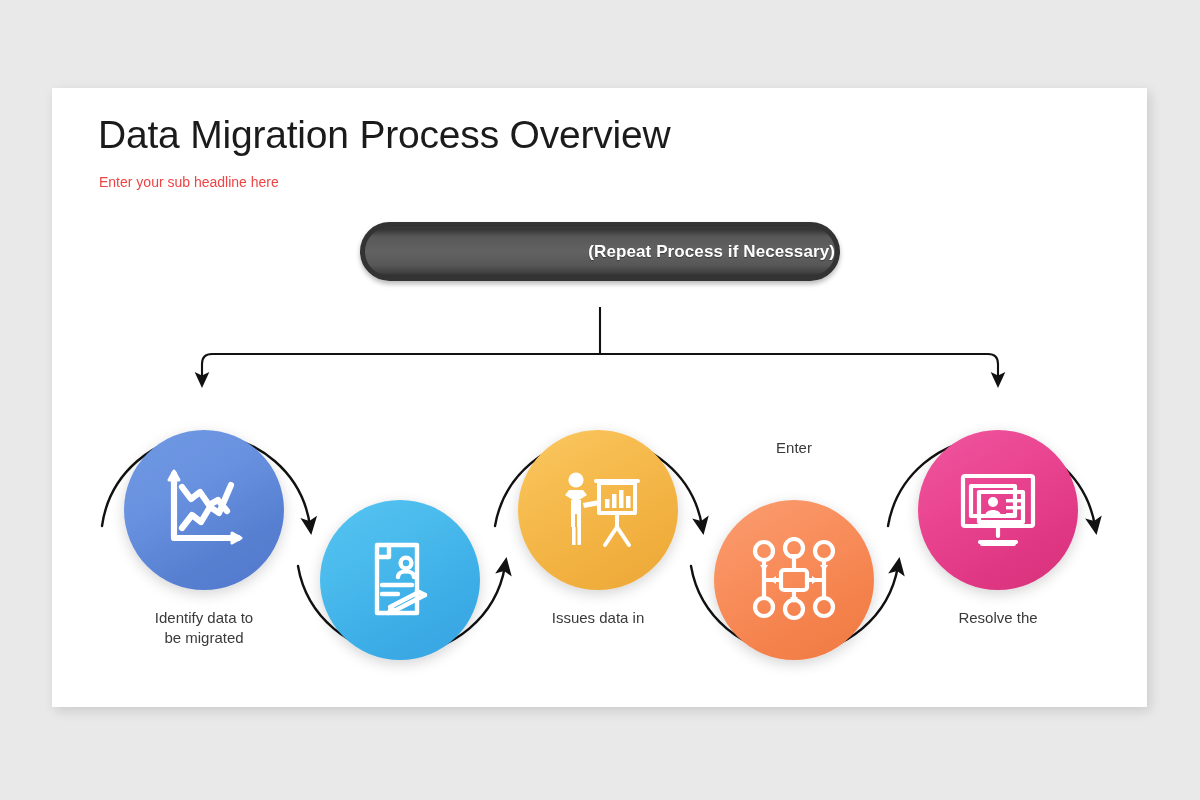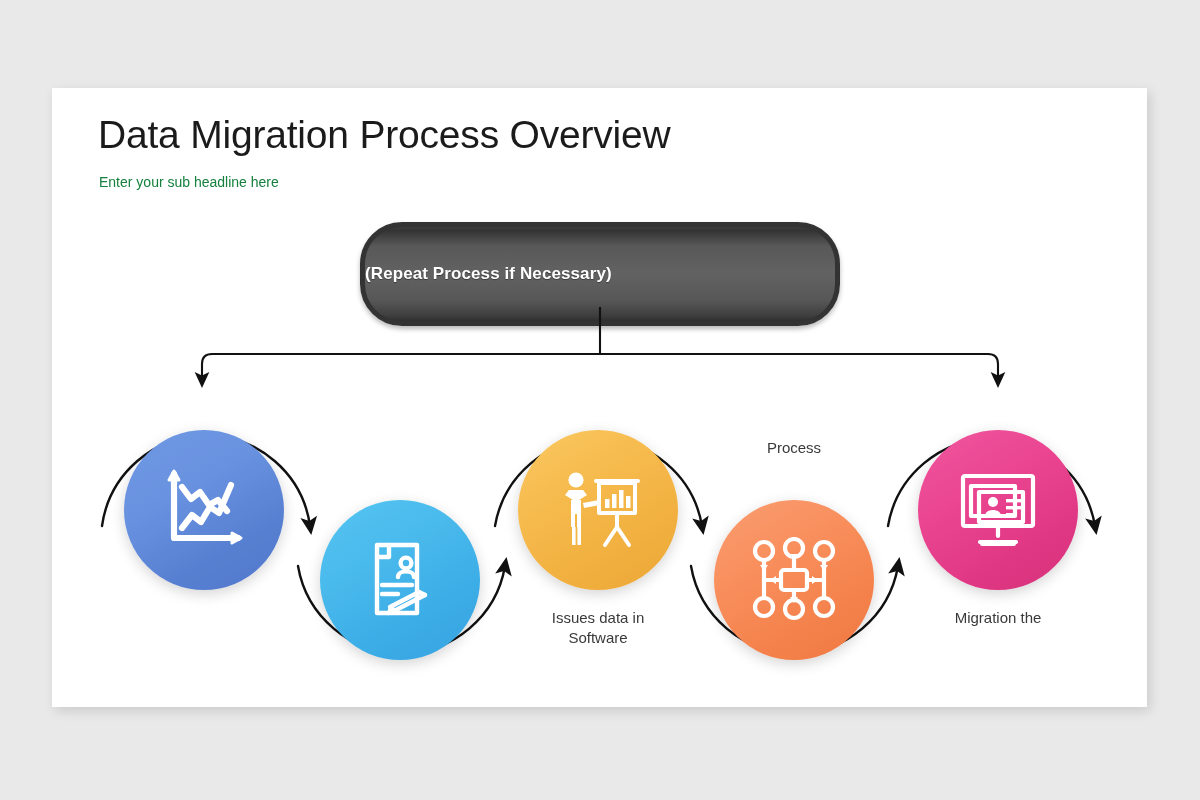--- a/index.html
+++ b/index.html
@@ -38,38 +38,38 @@
     color: #1b1b1b;
     letter-spacing: -0.2px;
     white-space: nowrap;
   }
   .subtitle {
     position: absolute;
     left: 47px;
     top: 86px;
     font-size: 14px;
     font-weight: 400;
-    color: #15803d;
+    color: #ef4444;
     white-space: nowrap;
   }
   
   .capsule {
     position: absolute;
     left: 308px;
     top: 134px;
     width: 480px;
-    height: 104px;
+    height: 59px;
     border-radius: 42px;
     background: linear-gradient(180deg, #3b3b3b 0%, #333333 4%, #585858 20%, #626262 50%, #575757 78%, #3f3f3f 94%, #2f2f2f 100%);
     border: 5px solid #333333;
     box-sizing: border-box;
     box-shadow: 0 3px 5px rgba(0,0,0,0.28);
     display: flex;
     align-items: center;
-    justify-content: flex-start;
+    justify-content: flex-end;
   }
   .capsule-label {
     font-size: 17px;
     font-weight: bold;
     color: #ffffff;
     letter-spacing: 0.1px;
     text-shadow: 0 1px 1px rgba(0,0,0,0.4);
   }
   
   .overlay {
@@ -180,20 +180,24 @@
           <svg width="92" height="88" viewBox="0 0 92 88">
             <g fill="none" stroke="#ffffff" stroke-width="6.2" stroke-linecap="round" stroke-linejoin="round">
               <path d="M16,8 L16,72 L80,72"></path>
               <path d="M11,14 L16,5 L21,14 Z" fill="#ffffff" stroke-width="3"></path>
               <path d="M74,67 L83,72 L74,77 Z" fill="#ffffff" stroke-width="3"></path>
               <path d="M24,21 L33,33 L42,26 L51,39 L60,34 L69,45"></path>
               <path d="M24,62 L34,49 L43,56 L52,41 L61,47 L73,19"></path>
             </g>
           </svg>
         </div>
+      </div>
+      <div class="step-label label-below">
+        <div>Identify data to</div>
+        <div>be migrated</div>
       </div>
     </div>
 
     <div class="step" style="left:268px; top:412px;">
       <div class="bubble" style="background:linear-gradient(150deg,#3cbcf0 0%,#2fb0ea 36%,#1fa1e3 70%,#1b95dc 100%);">
         <div class="swoosh"></div>
         <div class="glyph">
           <svg width="86" height="90" viewBox="0 0 86 90">
             <g fill="none" stroke="#ffffff" stroke-width="4.4" stroke-linecap="round" stroke-linejoin="round">
               <path d="M20,10 L60,10 L60,78 L20,78 L20,22 Z"></path>
@@ -236,21 +240,20 @@
               <rect x="53" y="32" width="4.5" height="9"></rect>
               <rect x="60" y="27" width="4.5" height="14"></rect>
               <rect x="67" y="23" width="4.5" height="18"></rect>
               <rect x="74" y="29" width="4.5" height="12"></rect>
             </g>
           </svg>
         </div>
       </div>
       <div class="step-label label-below">
         <div>Issues data in</div>
-        <div>Software</div>
       </div>
     </div>
 
     <div class="step" style="left:662px; top:412px;">
       <div class="bubble" style="background:linear-gradient(150deg,#fa8f5d 0%,#f87f46 36%,#f36f31 72%,#ef6425 100%);">
         <div class="swoosh"></div>
         <div class="glyph">
           <svg width="92" height="86" viewBox="0 0 92 86">
             <g fill="none" stroke="#ffffff" stroke-width="4.2" stroke-linecap="round" stroke-linejoin="round">
               <rect x="33" y="33" width="26" height="20" rx="3"></rect>
@@ -274,21 +277,21 @@
               <path d="M42,60 L50,60 L46,66 Z"></path>
               <path d="M28,39 L28,47 L22,43 Z"></path>
               <path d="M64,39 L64,47 L70,43 Z"></path>
               <path d="M12,28 L20,28 L16,34 Z"></path>
               <path d="M72,28 L80,28 L76,34 Z"></path>
             </g>
           </svg>
         </div>
       </div>
       <div class="step-label label-above">
-        <div>Process</div>
+        <div>Enter</div>
       </div>
     </div>
 
     <div class="step" style="left:866px; top:342px;">
       <div class="bubble" style="background:linear-gradient(150deg,#ee3d90 0%,#e82b82 36%,#dc1a72 72%,#d11468 100%);">
         <div class="swoosh"></div>
         <div class="glyph">
           <svg width="94" height="84" viewBox="0 0 94 84">
             <g fill="none" stroke="#ffffff" stroke-width="4.2" stroke-linecap="round" stroke-linejoin="round">
               <rect x="12" y="8" width="70" height="50" rx="2"></rect>
@@ -302,18 +305,18 @@
               <circle cx="42" cy="34" r="5"></circle>
               <path d="M34,48 C34,40 50,40 50,48 Z"></path>
               <rect x="55" y="31" width="15" height="3.4"></rect>
               <rect x="55" y="38" width="15" height="3.4"></rect>
               <rect x="55" y="45" width="10" height="3.4"></rect>
             </g>
           </svg>
         </div>
       </div>
       <div class="step-label label-below">
-        <div>Migration the</div>
+        <div>Resolve the</div>
       </div>
     </div>
 
   </div>
 </div>
 
 </body></html>

